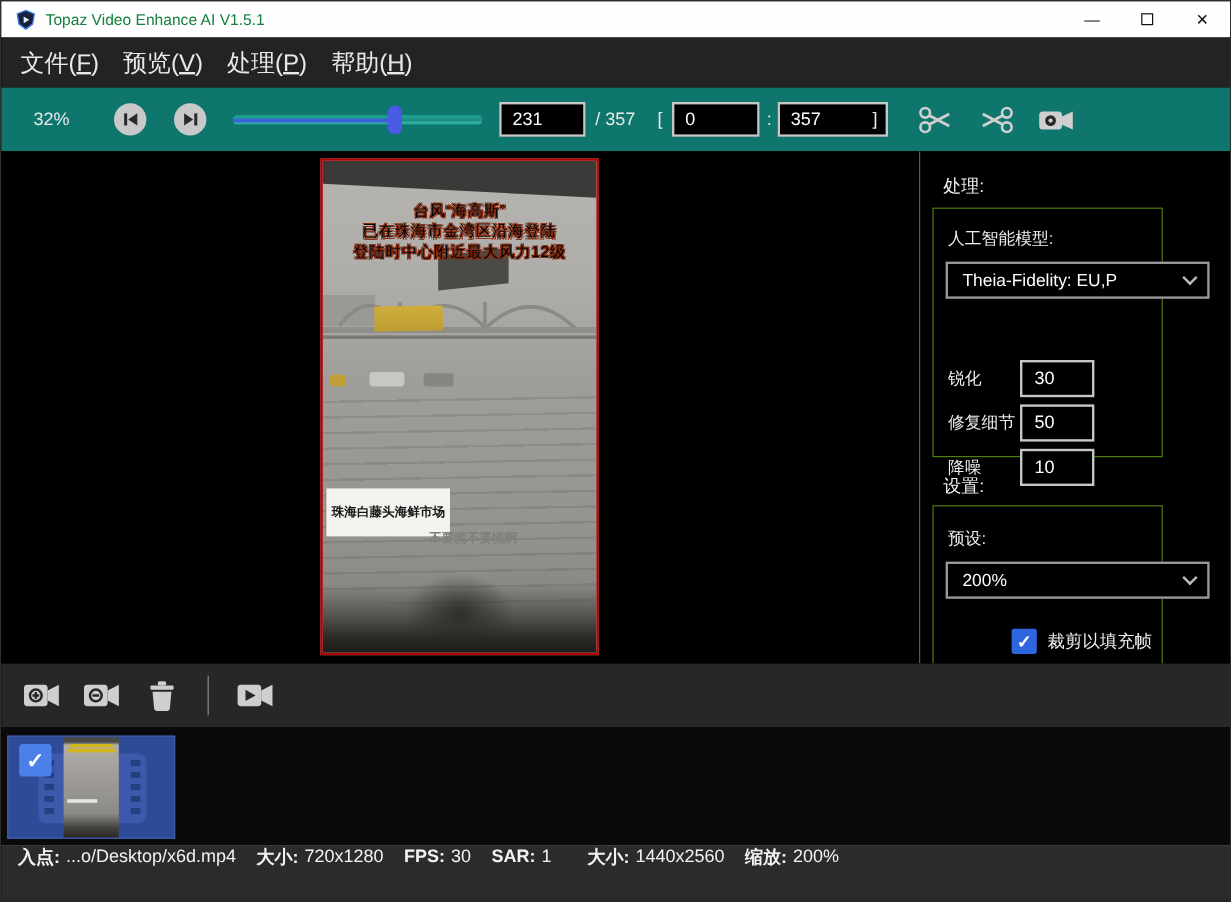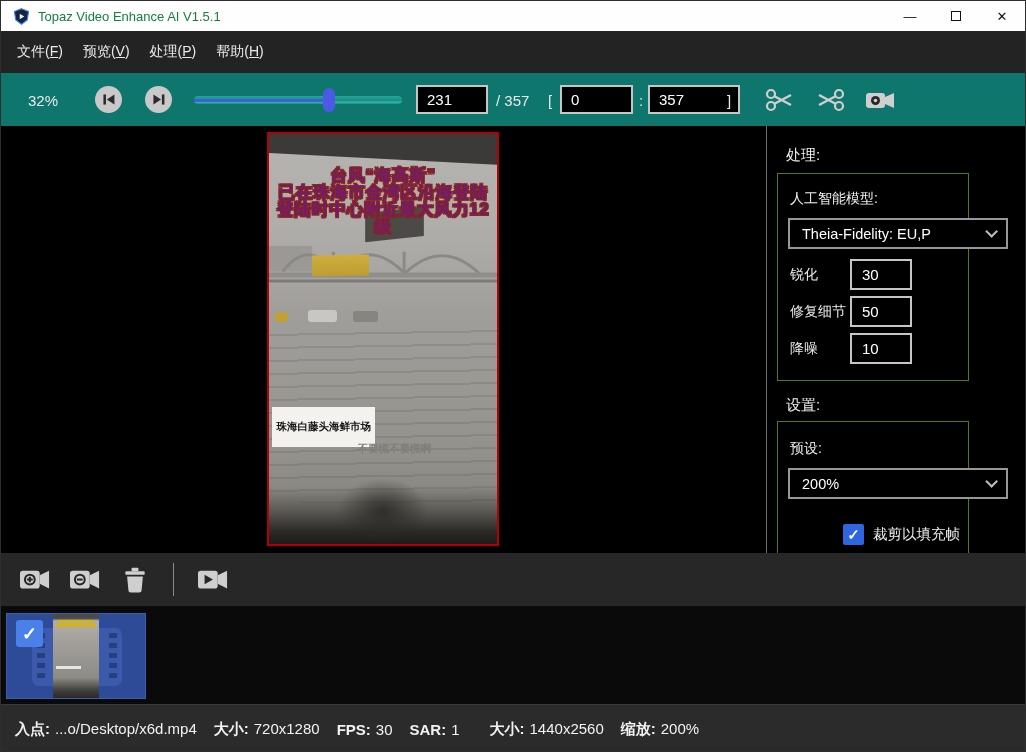--- a/index.html
+++ b/index.html
@@ -10,21 +10,21 @@
   
   .titlebar { position:relative; height:30px; background:#fefefe; display:flex; align-items:center; }
   .logo { width:17px; height:17px; margin-left:12px; }
   .title-text { margin-left:8px; font-size:13px; color:#15803d; }
   .win-controls { position:absolute; right:0; top:0; height:100%; display:flex; }
   .win-btn { width:46px; height:100%; display:flex; align-items:center; justify-content:center; color:#111; font-size:13px; cursor:default; }
   .max-glyph { width:10px; height:10px; border:1.3px solid #111; }
 
   
   .menubar { height:42px; background:#232323; display:flex; align-items:center; padding-left:14px; }
-  .menu-item { color:#e9e9e9; font-size:14px; margin-right:16px; padding:4px 2px; }
+  .menu-item { color:#e9e9e9; font-size:20px; margin-right:16px; padding:4px 2px; }
   .menu-item .mn { text-decoration:underline; }
 
   
   .toolbar { position:relative; height:53px; background:#0f766e; color:#e9e9e9; }
   .tb-text { position:absolute; top:50%; transform:translateY(-50%); font-size:15px; }
   .zoom-pct { left:27px; }
   .circle-btn { position:absolute; top:13px; width:27px; height:27px; border-radius:50%; background:#c9c9c9; display:flex; align-items:center; justify-content:center; }
   .slider { position:absolute; left:193px; top:0; width:208px; height:53px; }
   .slider .track { position:absolute; left:0; right:0; top:23px; height:8px; border-radius:4px;
                    background:linear-gradient(180deg,#22a79a 0%,#1b8d82 55%,#33b7a7 78%,#1b8d82 100%); }
@@ -40,21 +40,21 @@
   .main { position:relative; height:427px; background:#000; overflow:hidden; }
   .main .divider { position:absolute; left:765px; top:0; bottom:0; width:1px; background:#6f6f6f; }
 
   
   .video-frame { position:absolute; left:266px; top:6px; width:232px; height:414px; border:2px solid #b40000; background:#a8a6a3; overflow:hidden; }
   .vf-layer { position:absolute; left:0; top:0; right:0; bottom:0; }
   .vf-base { background:linear-gradient(180deg,#b6b4b1 0%,#b0aeab 22%,#a8a6a3 34%,#a09e9b 44%,#9b9994 60%,#93918c 78%,#8b8984 86%,#5a5853 92%,#2a2926 97%,#1d1c1a 100%); }
   .vf-streaks { top:46%; bottom:10%; background:repeating-linear-gradient(179deg, rgba(0,0,0,0) 0 11px, rgba(55,54,50,.14) 11px 13px); }
   .vf-topband { height:7.5%; background:#3b3a38; clip-path:polygon(0 0,100% 0,100% 100%,0 62%); }
   .vf-quad { position:absolute; left:42%; top:18.5%; width:26%; height:7%; background:#4b4a47; transform:rotate(-6deg) skewX(-6deg); }
-  .captions { position:absolute; left:0; right:0; top:8%; text-align:center; font-weight:bold; font-size:17px; line-height:17px; color:#701a75; letter-spacing:.5px;
+  .captions { position:absolute; left:0; right:0; top:8%; text-align:center; font-weight:normal; font-size:13px; line-height:17px; color:#000000; letter-spacing:.5px;
               text-shadow:-1px -1px 0 #8a2a0e, 1px -1px 0 #8a2a0e, -1px 1px 0 #8a2a0e, 1px 1px 0 #8a2a0e; }
   .bridge { position:absolute; left:0; top:24%; width:100%; height:14%; }
   .y-sign { position:absolute; left:19%; top:29.5%; width:25%; height:5.2%; background:linear-gradient(180deg,#cfae3c,#bd9d33); transform:rotate(-1deg); }
   .cars { position:absolute; left:0; right:0; top:42%; height:5%; }
   .car { position:absolute; border-radius:3px; }
   .car1 { left:17%; top:20%; width:13%; height:55%; background:#c9c7c3; }
   .car2 { left:37%; top:25%; width:11%; height:50%; background:#87857f; }
   .car3 { left:2.5%; top:30%; width:6%; height:45%; background:#c2a038; }
   .loc-box { position:absolute; left:1.5%; top:66.5%; background:#f4f2ef; color:#161616; font-weight:bold; font-size:10.5px; padding:13px 4px; }
   .speech { position:absolute; left:0; right:0; top:75%; text-align:center; text-indent:10%; color:#7f7e7a; font-size:10.5px; font-weight:bold; }
@@ -62,21 +62,21 @@
 
   
   .right-panel { position:absolute; left:766px; right:0; top:0; bottom:0; background:#000; color:#eee; }
   .rp-header { position:absolute; left:19px; font-size:15px; color:#f0f0f0; }
   .rp-group { position:absolute; left:10px; width:192px; border:1px solid #4d7c0f; }
   .g1 { top:47px; height:208px; }
   .g2 { top:295px; height:145px; }
   .rp-label { position:absolute; left:12px; font-size:14px; color:#ededed; }
   .dropdown { position:absolute; left:10px; width:220px; height:31px; border:2px solid #989898; background:#000; display:flex; align-items:center; justify-content:space-between; padding:0 12px; font-size:14.5px; color:#fff; }
   .chev { width:9px; height:9px; border-right:2px solid #bcbcbc; border-bottom:2px solid #bcbcbc; transform:rotate(45deg) translateY(-3px); }
-  .param-row { position:absolute; left:12px; right:12px; height:31px; display:flex; align-items:center; }
+  .param-row { position:absolute; left:12px; right:12px; height:31px; display:flex; align-items:center;margin-top:41px; }
   .param-label { font-size:14px; color:#ededed; }
   .param-input { position:absolute; left:60px; width:62px; height:31px; background:#000; border:2px solid #c6c6c6; color:#fff; font-size:15px; padding-left:10px; font-family:"Liberation Sans",sans-serif; outline:none; }
   .chk-row { position:absolute; left:65px; top:102px; display:flex; align-items:center; }
   .checkbox { width:21px; height:21px; background:#2f66e0; border-radius:2px; color:#fff; font-size:15px; font-weight:bold; display:flex; align-items:center; justify-content:center; }
   .chk-label { margin-left:9px; font-size:14.5px; color:#ededed; }
 
   
   .actionbar { position:relative; height:53px; background:#272727; }
   .ab-icon { position:absolute; top:12px; width:32px; height:30px; }
   .ab-divider { position:absolute; left:172px; top:10px; width:1px; height:33px; background:#8a8a8a; }
@@ -88,21 +88,21 @@
   .film::before, .film::after { content:""; position:absolute; top:5px; bottom:5px; width:8px; background:repeating-linear-gradient(180deg,#24407f 0 5px, rgba(0,0,0,0) 5px 10px); }
   .film::before { left:5px; } .film::after { right:5px; }
   .mini-thumb { position:absolute; left:46px; top:0; width:46px; height:86px;
                 background:linear-gradient(180deg,#4a4a48 0%,#4a4a48 5%,#b0aeab 8%,#a39f9b 32%,#989692 52%,#8d8b86 74%,#44433f 88%,#23221f 100%); }
   .mini-cap { position:absolute; left:10%; width:80%; height:3px; background:#d2b41d; }
   .mini-cap.c1 { top:7%; } .mini-cap.c2 { top:12%; left:6%; width:88%; }
   .mini-loc { position:absolute; left:6%; top:60%; width:55%; height:3px; background:#e8e6e2; }
   .tile-check { position:absolute; left:9px; top:6px; width:27px; height:27px; background:#4a80e8; border-radius:3px; color:#fff; font-size:18px; font-weight:bold; display:flex; align-items:center; justify-content:center; }
 
   
-  .statusbar { height:49px; background:#2b2b2b; border-top:1px solid #3a3a3a; display:flex; align-items:center; padding-left:14px; color:#f2f2f2; font-size:15px; }
+  .statusbar { height:49px; background:#2b2b2b; border-top:1px solid #3a3a3a; display:flex; align-items:flex-start; padding-left:14px; color:#f2f2f2; font-size:15px; }
   .sb-item { display:flex; margin-right:17px; white-space:nowrap; }
   .sb-item .lbl { font-weight:bold; margin-right:5px; }
   .sb-gap { margin-right:30px; }
 
   svg .ic { fill:#cfcfcf; }
   svg .dark { fill:#272727; }
 </style>
 </head>
 <body>
 

